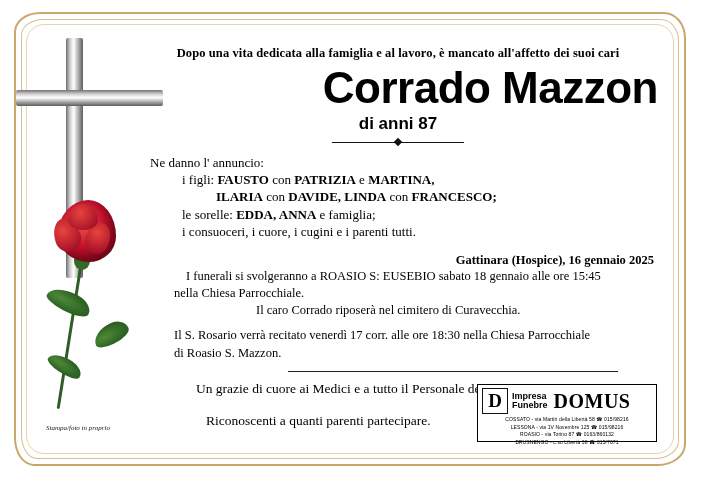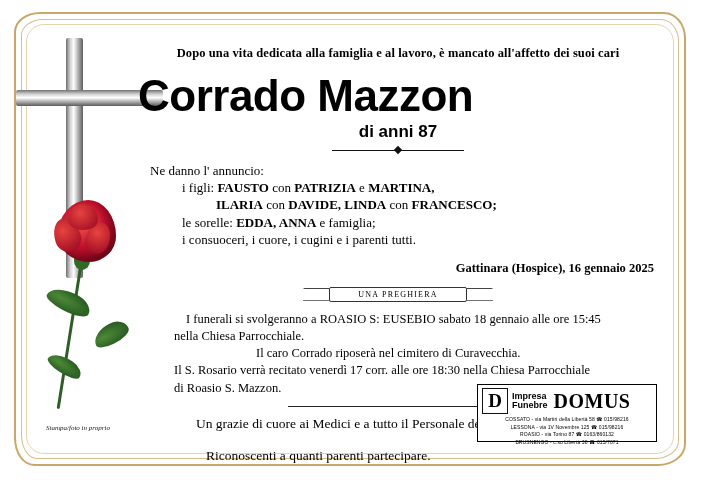--- a/index.html
+++ b/index.html
@@ -139,23 +139,23 @@
     font-weight: bold;
     letter-spacing: 0.1px;
     text-align: center;
     margin: 0 0 2px 0;
   }
   .deceased-name {
     font-family: "Liberation Sans", sans-serif;
     font-size: 44px;
     font-weight: bold;
     letter-spacing: -0.5px;
-    text-align: left;
+    text-align: right;
     line-height: 1.06;
-    margin: 12px 0 0 0;
+    margin: 4px 0 0 0;
   }
   .age {
     font-family: "Liberation Sans", sans-serif;
     font-size: 17px;
     font-weight: bold;
     text-align: center;
     margin: 2px 0 0 0;
   }
   .rule-dot {
     width: 132px;
@@ -359,32 +359,26 @@
         <span class="bold">ILARIA</span><span> con </span><span class="bold">DAVIDE, LINDA</span><span> con </span><span class="bold">FRANCESCO;</span>
       </div>
       <div class="l-ind3">
         <span>le sorelle: </span><span class="bold">EDDA, ANNA</span><span> e famiglia;</span>
       </div>
       <div class="l-ind4">i consuoceri, i cuore, i cugini e i parenti tutti.</div>
     </div>
 
     <div class="place-date">Gattinara (Hospice), 16 gennaio 2025</div>
 
-    <div class="prayer-banner">
-      <div class="tail-l"></div>
-      <div class="tail-r"></div>
-      <div class="ribbon"></div>
-      <div class="txt">UNA PREGHIERA</div>
-    </div>
 
     <div class="services">
       <div class="s-ind">I funerali si svolgeranno a ROASIO S: EUSEBIO sabato 18 gennaio alle ore 15:45</div>
       <div class="s-ind2">nella Chiesa Parrocchiale.</div>
       <div class="s-ind3">Il caro Corrado riposerà nel cimitero di Curavecchia.</div>
-      <div class="s-ind2" style="margin-top:0;">Il S. Rosario verrà recitato venerdì 17 corr. alle ore 18:30 nella Chiesa Parrocchiale</div>
+      <div class="s-ind2" style="margin-top:8px;">Il S. Rosario verrà recitato venerdì 17 corr. alle ore 18:30 nella Chiesa Parrocchiale</div>
       <div class="s-ind2">di Roasio S. Mazzon.</div>
     </div>
 
     <div class="hr-thin"></div>
 
     <div class="thanks">Un grazie di cuore ai Medici e a tutto il Personale dell'Hospice di Gattinara.</div>
     <div class="thanks2">Riconoscenti a quanti parenti partecipare.</div>
 
   </div>
 

